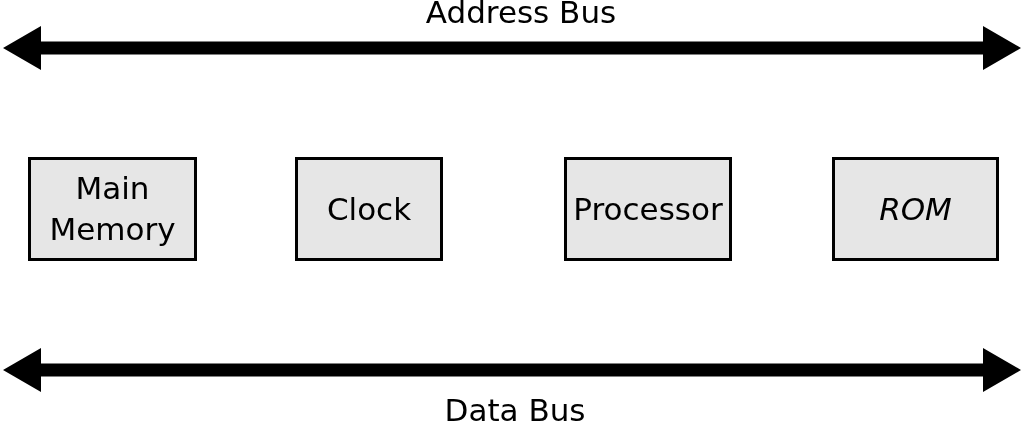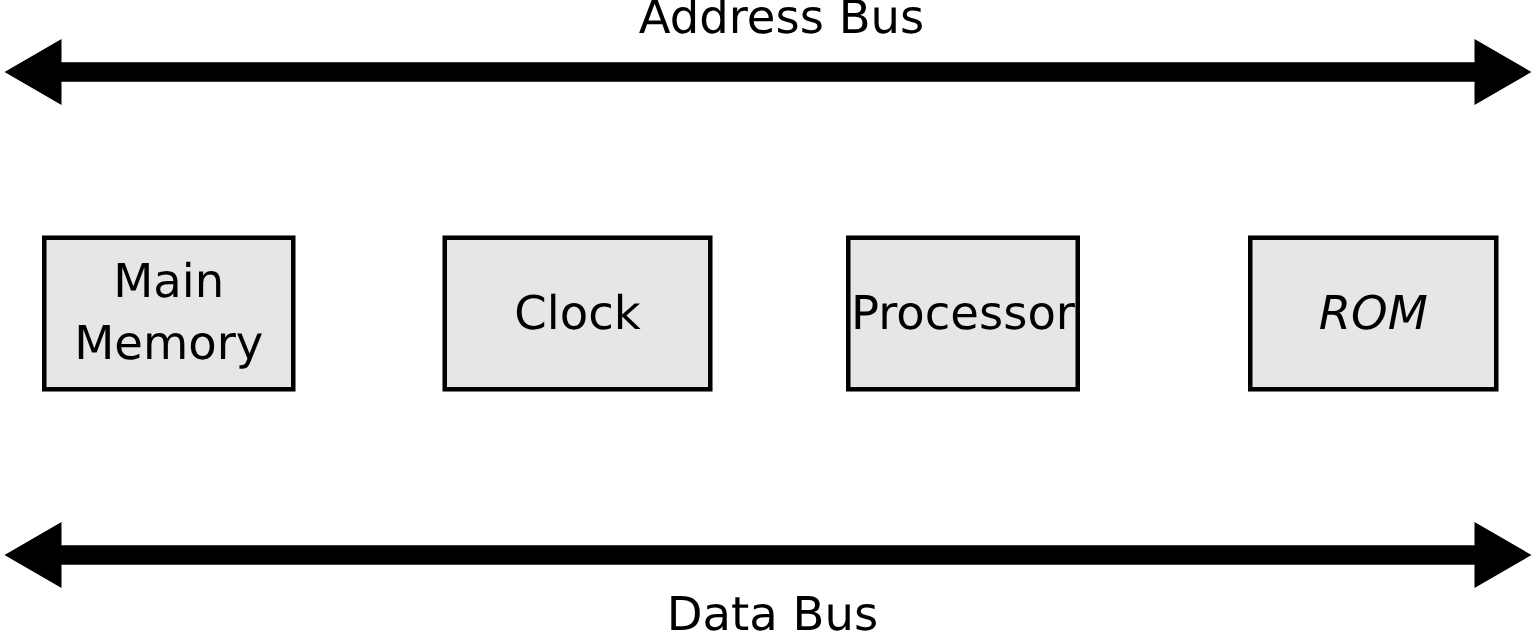--- a/index.html
+++ b/index.html
@@ -52,22 +52,22 @@
     border: 3px solid var(--box-border, #000000);
     display: flex;
     align-items: center;
     justify-content: center;
     text-align: center;
     font-size: 31px;
     line-height: 1.32;
     color: var(--text, #000000);
   }
   .hw-box.main-memory { left: 28px;  width: 169px; }
-  .hw-box.clock       { left: 295px; width: 180px; }
-  .hw-box.processor   { left: 564px; width: 156px; }
+  .hw-box.clock       { left: 295px; width: 148px; }
+  .hw-box.processor   { left: 564px; width: 168px; }
   .hw-box.rom         { left: 832px; width: 167px; font-style: italic; }
 </style>
 </head>
 <body>
 
 <div class="canvas">
 
   <div class="bus-label top">Address Bus</div>
 
   <svg class="bus-arrow top" viewBox="0 0 1024 46" xmlns="http://www.w3.org/2000/svg" aria-hidden="true">

